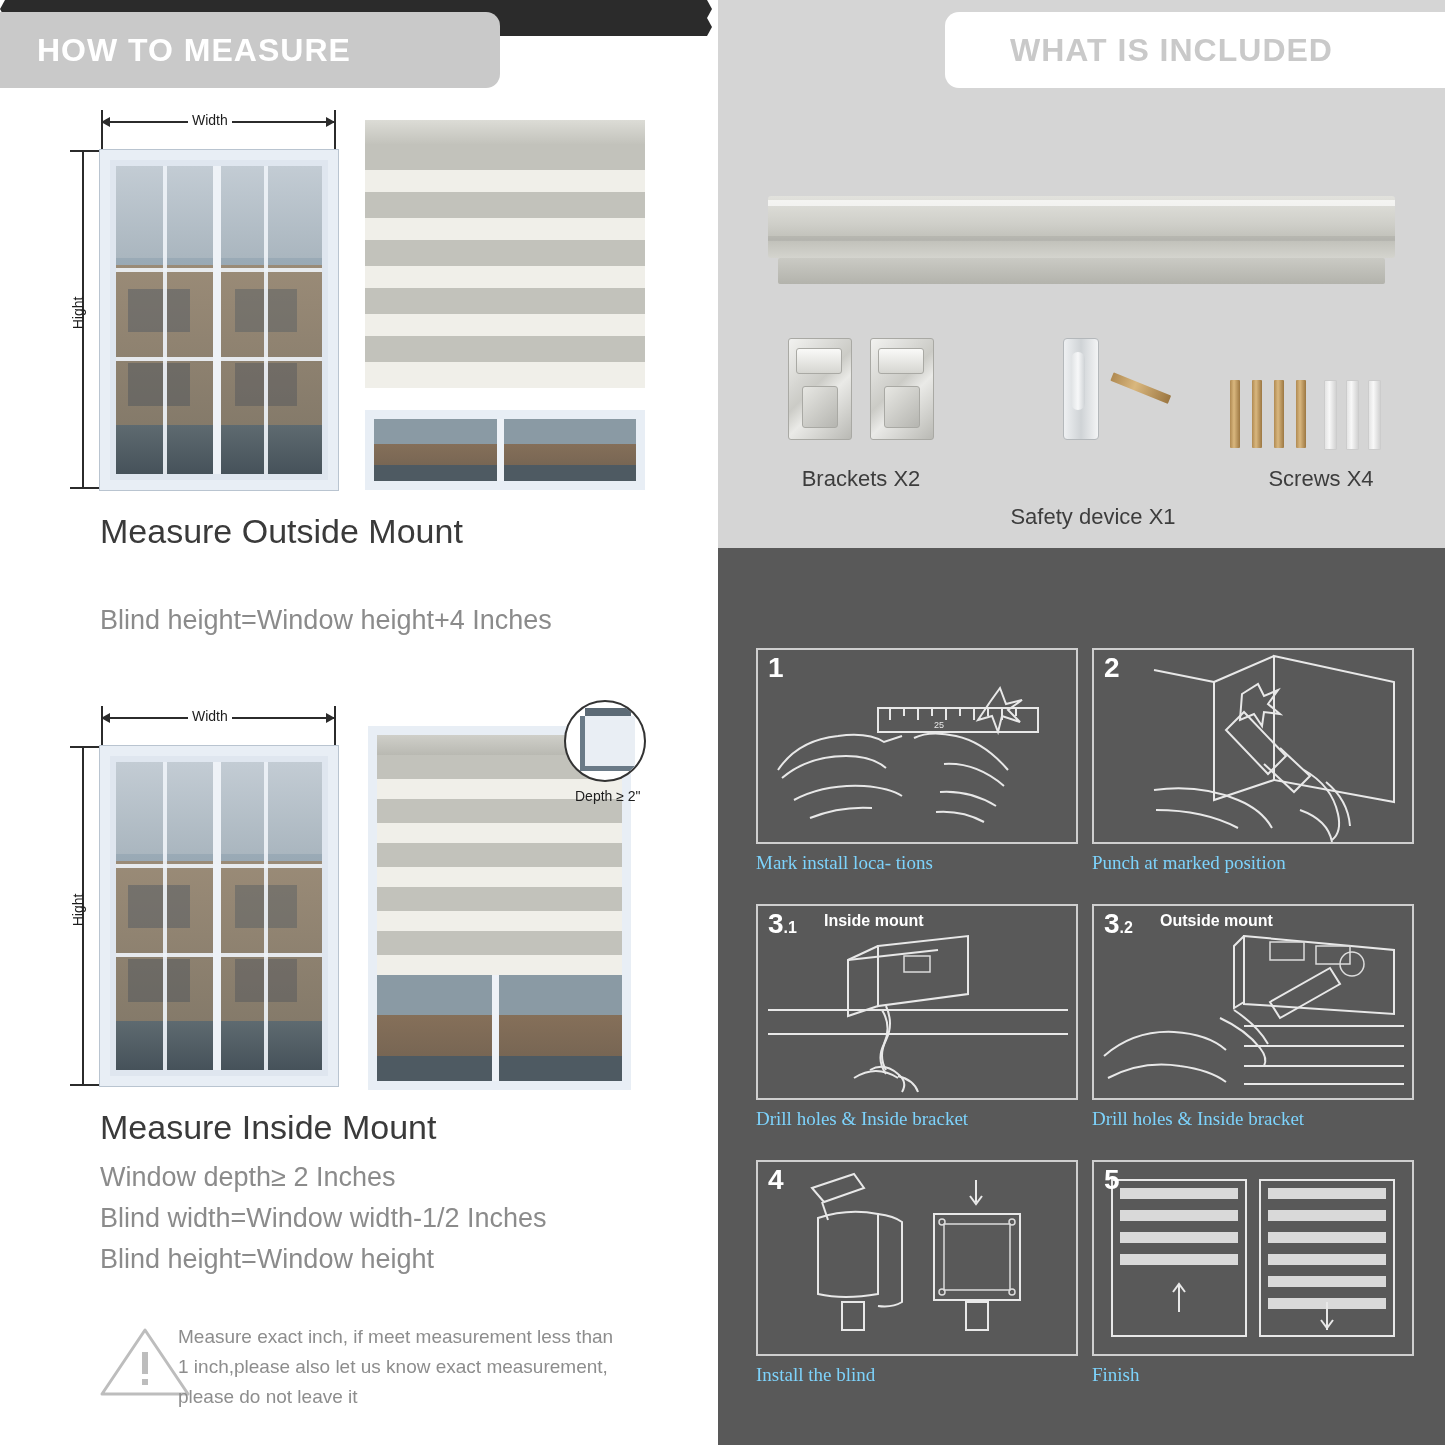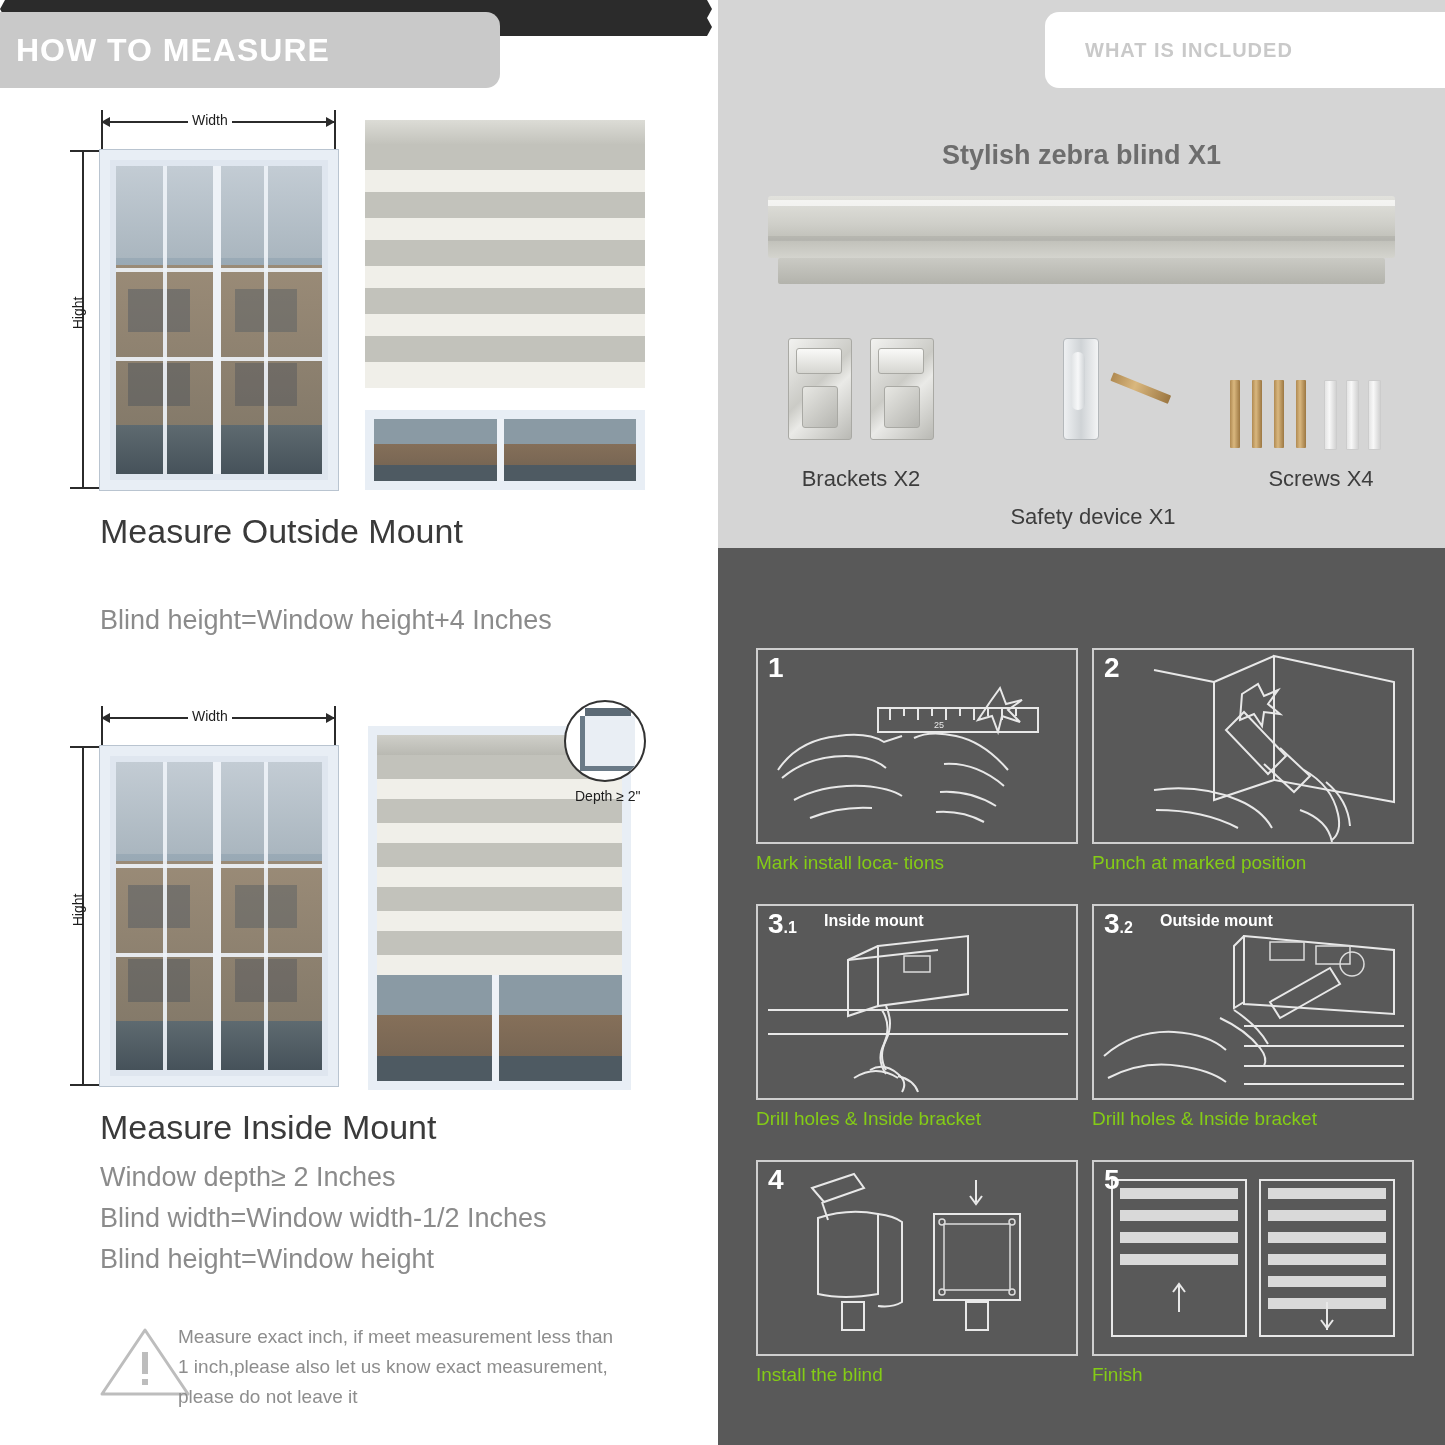--- a/index.html
+++ b/index.html
@@ -19,21 +19,21 @@
     position:absolute;
     display:flex;align-items:center;
     font-weight:bold;letter-spacing:1px;
     color:#ffffff;
   }
   .banner-left{
     left:0;top:12px;width:500px;height:76px;
     background:#c9c9c9;
     border-radius:0 14px 14px 0;
     font-size:32px;color:#ffffff;
-    padding-left:16px;box-sizing:border-box;
+    padding-left:37px;box-sizing:border-box;
   }
   .window{
     position:absolute;
     background:#dfe6ef;
     border:10px solid #e8eef5;
     box-sizing:border-box;
     box-shadow:0 0 0 1px #b9c4d0;
   }
   .win-inner{position:absolute;inset:6px;background:linear-gradient(180deg,#8fa3b4 0%,#9aaab6 30%,#8d9aa0 60%,#7d8a8f 100%);overflow:hidden;}
   .brick{position:absolute;background:rgba(150,125,105,.55);}
@@ -66,25 +66,25 @@
 
   
   .callout{position:absolute;width:78px;height:78px;border-radius:50%;border:2px solid #333;background:#fff;overflow:hidden;}
   .callout .cl-in{position:absolute;left:14px;top:14px;width:50px;height:50px;border-left:5px solid #6a7a87;border-bottom:5px solid #6a7a87;background:#e9eef4;}
   .callout .cl-dark{position:absolute;left:19px;top:6px;width:46px;height:10px;background:#5c6a75;}
   .warn-note{position:absolute;font-size:19px;color:#8d8d8d;line-height:30px;width:450px;}
 
   
   .right-top{position:absolute;left:718px;top:0;width:727px;height:548px;background:#d5d5d5;}
   .banner-right{
-    right:0;top:12px;width:400px;height:76px;
+    right:0;top:12px;width:500px;height:76px;
     background:#ffffff;color:#c9c9c9;
     border-radius:14px 0 0 14px;
-    font-size:20px;
-    padding-left:40px;box-sizing:border-box;
+    font-size:32px;
+    padding-left:65px;box-sizing:border-box;
   }
   .included-title{position:absolute;font-size:27px;color:#6d6d6d;font-weight:bold;}
   .rail{position:absolute;background:linear-gradient(180deg,#e2e2dd 0%,#cfcfc9 45%,#c0c0b9 70%,#d4d4ce 100%);border-radius:3px;}
   .rail-shadow{position:absolute;background:#bdbdb6;border-radius:2px;}
   .part-label{position:absolute;font-size:22px;color:#3d3d3d;text-align:center;}
   .bracket{position:absolute;background:linear-gradient(135deg,#f2f2f0,#cbcbc6 45%,#eaeae7 60%,#b9b9b4);border:1px solid #a9a9a4;border-radius:3px;}
   .safety{position:absolute;background:linear-gradient(90deg,#eef0f2,#cfd3d6 50%,#f3f4f5);border:1px solid #b4b8bb;border-radius:4px;}
   .screw{position:absolute;background:linear-gradient(90deg,#b08a52,#d9b77e 40%,#9c7742);border-radius:1px;}
   .anchor{position:absolute;background:linear-gradient(90deg,#e4e4e4,#f8f8f8 40%,#d2d2d2);border:1px solid #cccccc;border-radius:1px;}
 
@@ -93,21 +93,21 @@
   .banner-mount{
     left:12px;top:22px;width:595px;height:68px;
     background:#ffffff;color:#3a3a3a;
     border-radius:10px;
     font-size:30px;
     padding-left:30px;box-sizing:border-box;
   }
   .step{position:absolute;border:2px solid #cfcfcf;box-sizing:border-box;background:#595959;}
   .step-num{position:absolute;color:#ffffff;font-size:28px;font-weight:bold;}
   .step-num small{font-size:16px;}
-  .step-cap{position:absolute;color:#84cc16;font-size:19px;}
+  .step-cap{position:absolute;color:#7dd3fc;font-size:19px;font-family:Liberation Serif, serif;}
   .step-sub{position:absolute;color:#ffffff;font-size:16px;font-weight:bold;}
   .sk{stroke:#e8e8e8;fill:none;stroke-width:2;}
   .sk-thin{stroke:#dcdcdc;fill:none;stroke-width:1.5;}
 </style>
 </head>
 <body>
 
 <div class="page">
 
   <div class="left-col">
@@ -246,21 +246,20 @@
       <polygon points="45,4 88,68 2,68" fill="none" stroke="#bdbdbd" stroke-width="3" stroke-linejoin="round"></polygon>
       <rect x="42" y="26" width="6" height="22" fill="#bdbdbd"></rect>
       <rect x="42" y="53" width="6" height="6" fill="#bdbdbd"></rect>
     </svg>
     <div class="warn-note" style="left:178px;top:1322px;">Measure exact inch, if meet measurement less than 1 inch,please also let us know exact measurement, please do not leave it</div>
   </div>
 
   <div class="right-top">
     <div class="banner banner-right">WHAT IS INCLUDED</div>
 
-    <div class="included-title" style="left:0;right:0;top:140px;text-align:center;width:727px;">Stylish zebra blind X1</div>
 
     <div>
       <div class="rail" style="left:50px;top:196px;width:627px;height:62px;"></div>
       <div class="rail-shadow" style="left:60px;top:258px;width:607px;height:26px;background:linear-gradient(180deg,#cacac4,#b3b3ac);"></div>
       <div style="position:absolute;left:50px;top:200px;width:627px;height:6px;background:rgba(255,255,255,.65);"></div>
       <div style="position:absolute;left:50px;top:236px;width:627px;height:5px;background:rgba(0,0,0,.06);"></div>
     </div>
 
     <div>
 

